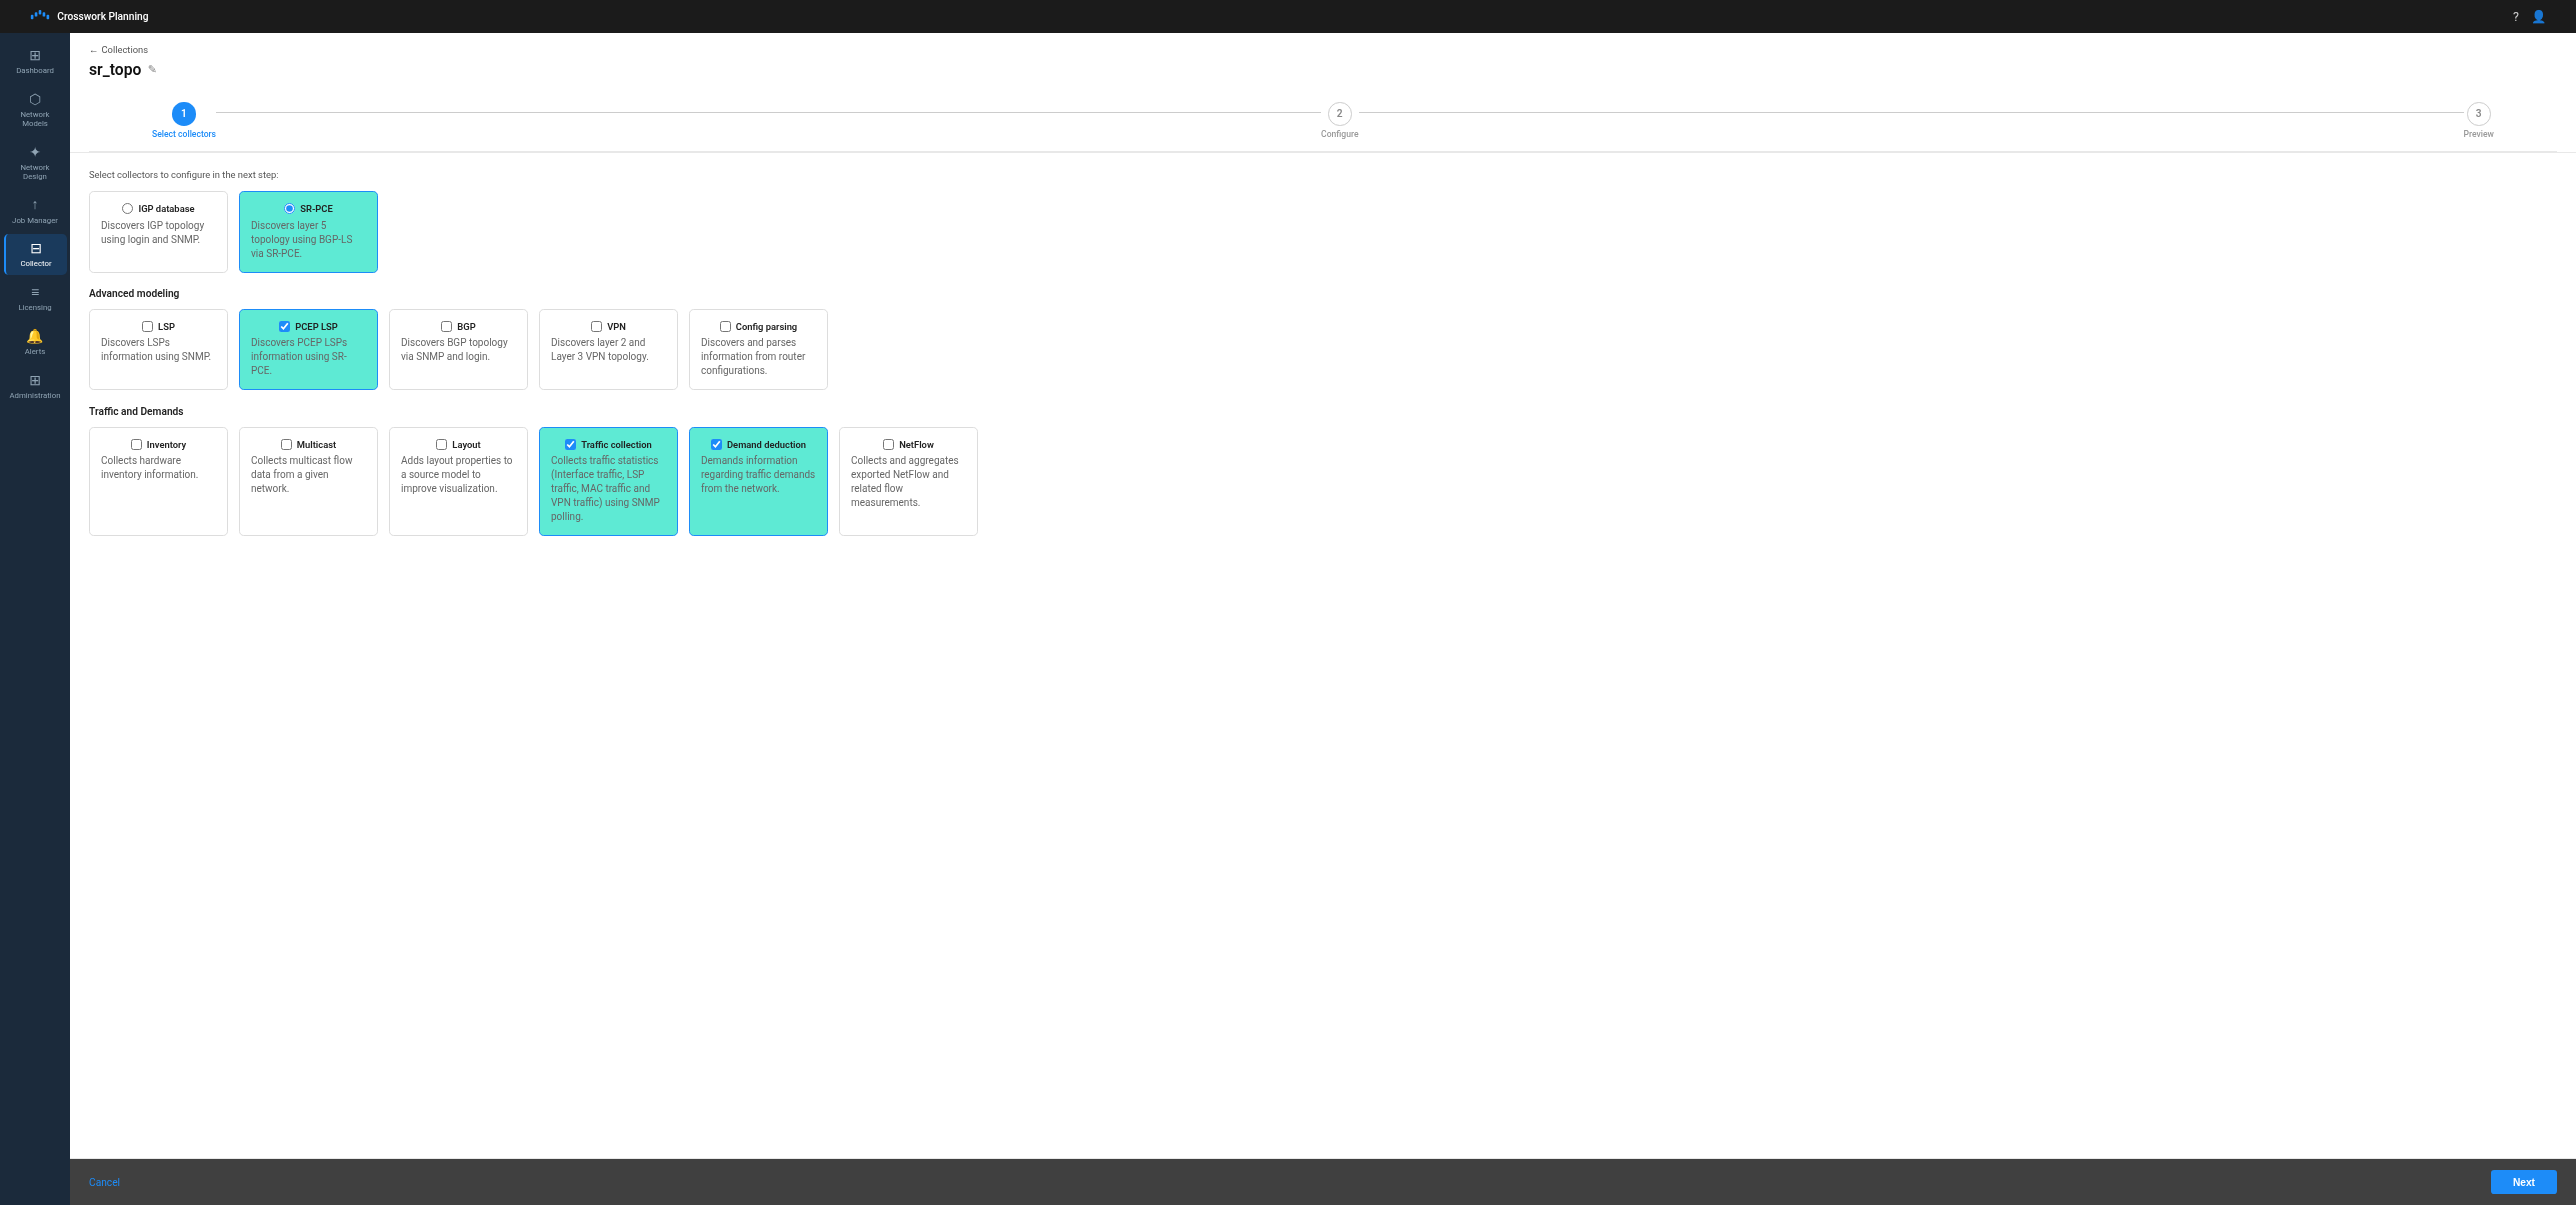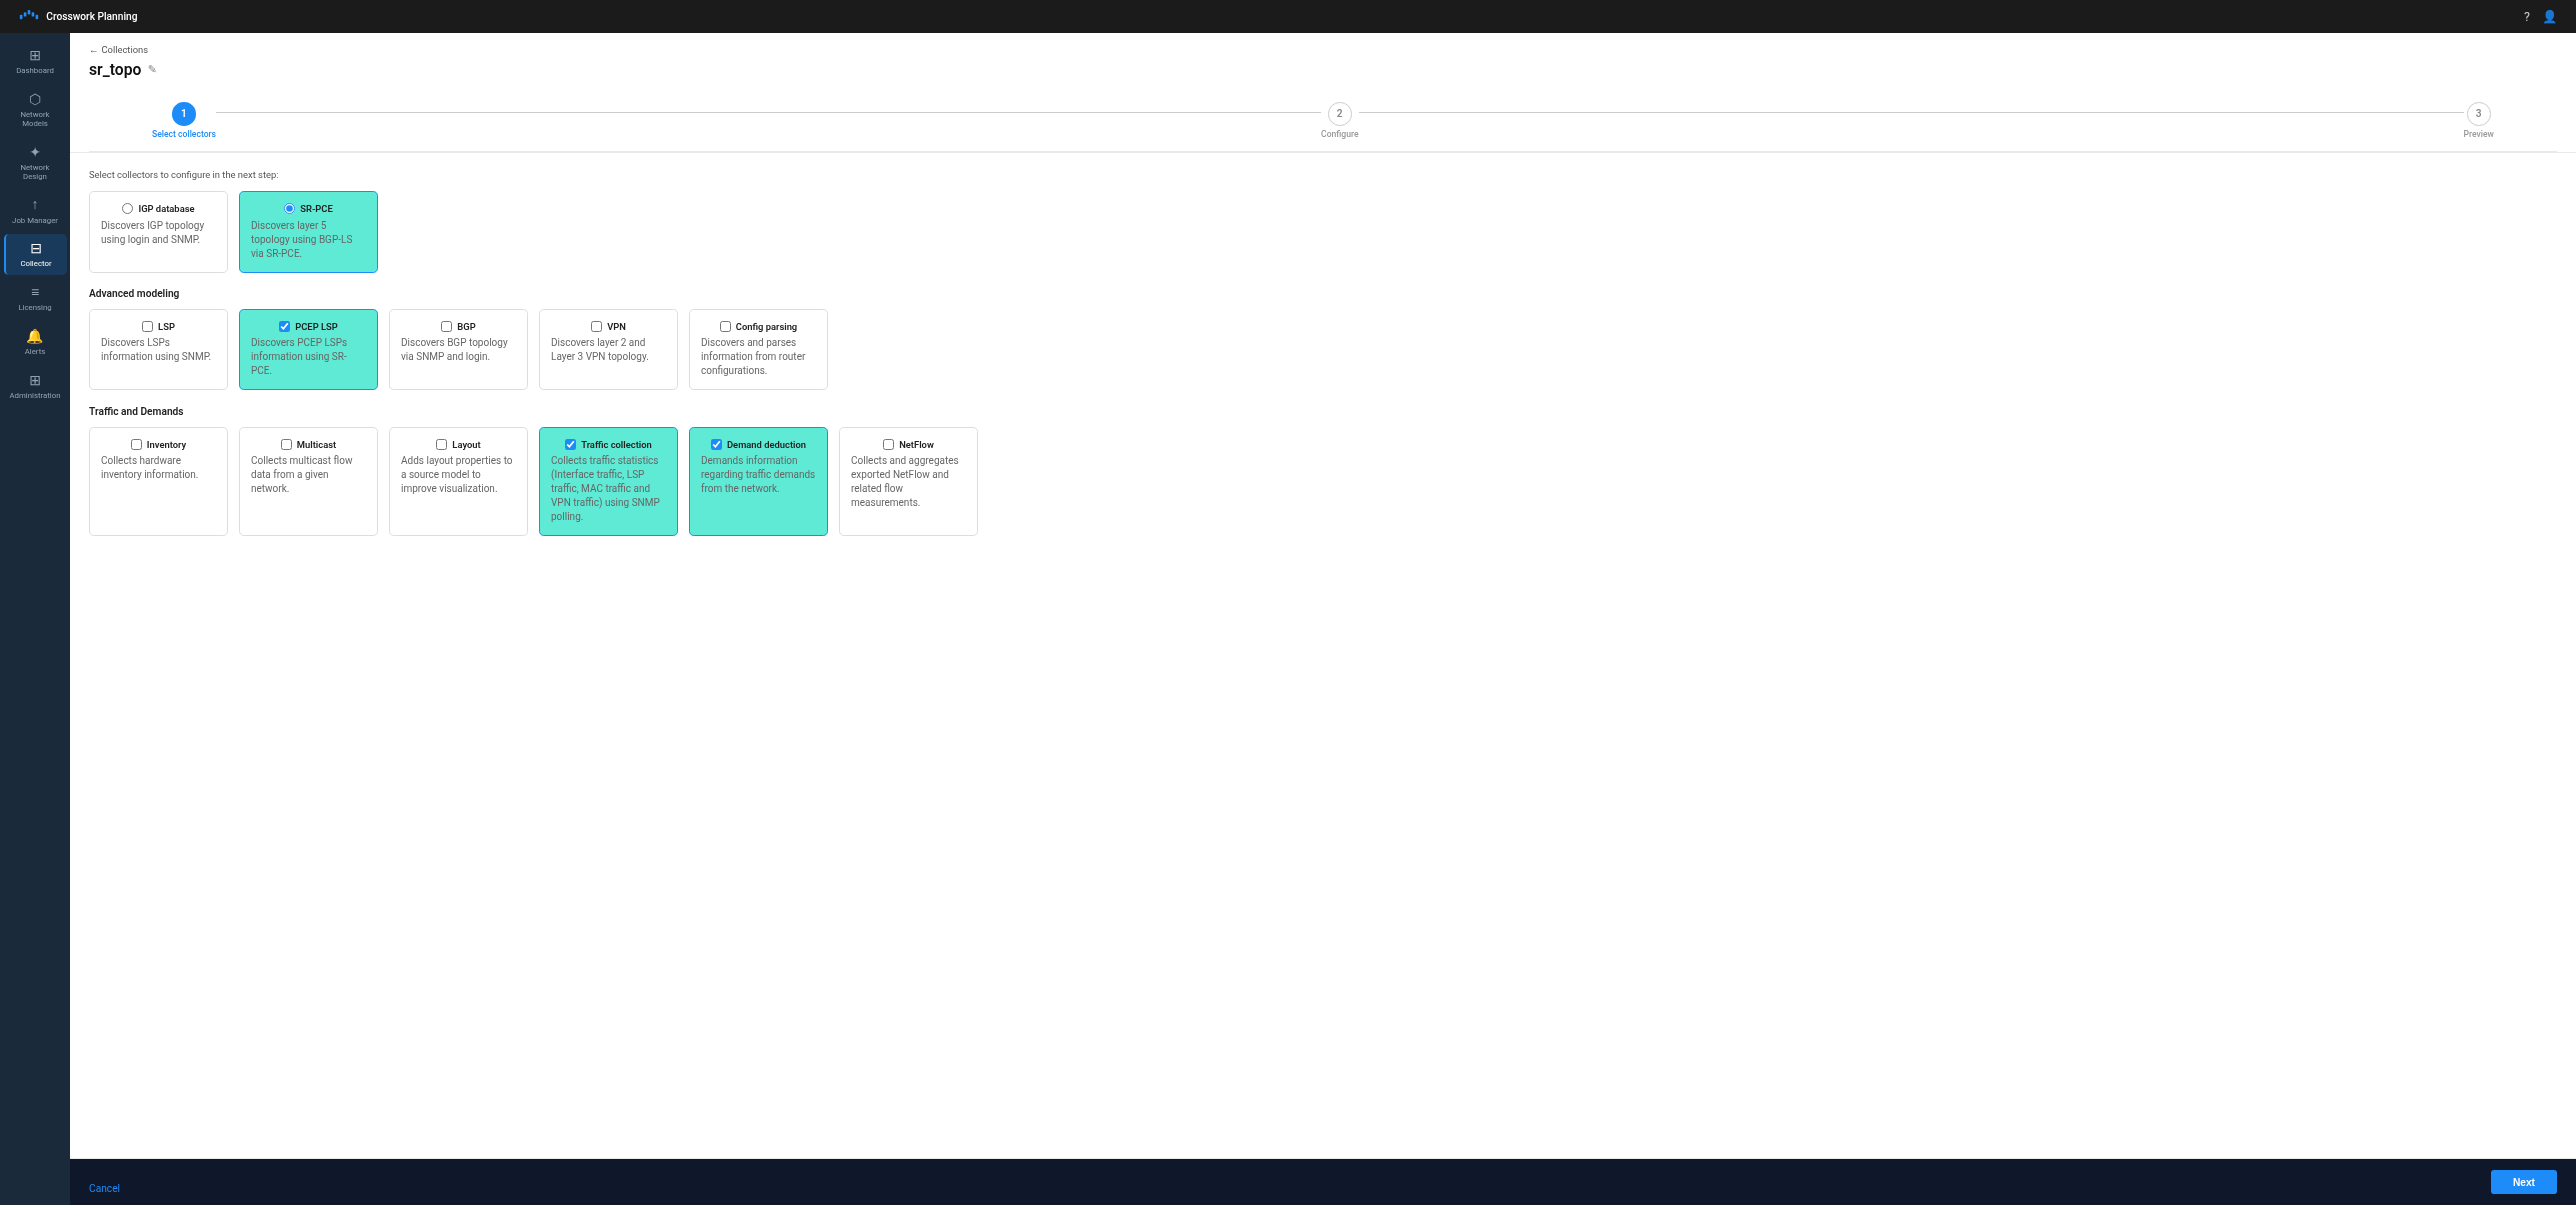--- a/index.html
+++ b/index.html
@@ -4,21 +4,21 @@
   <style>
     * { box-sizing: border-box; margin: 0; padding: 0; }
     body { font-family: -apple-system, BlinkMacSystemFont, 'Segoe UI', Roboto, sans-serif; background: #f5f5f5; display: flex; flex-direction: column; height: 100vh; overflow: hidden; }
 
     
     .top-nav {
       background: #1b1b1b;
       color: #fff;
       display: flex;
       align-items: center;
-      padding: 0 18px;
+      padding: 0 29px;
       height: 33px;
       flex-shrink: 0;
     }
     .top-nav .cisco-logo {
       display: flex; align-items: center; gap: 6.3px; font-size: 10.2px; font-weight: 500;
     }
     .cisco-svg { width: 22px; height: 14px; }
     .top-nav-icons { margin-left: auto; display: flex; gap: 12.5px; }
     .top-nav-icons span { color: #ccc; font-size: 12.5px; cursor: pointer; }
 
@@ -95,22 +95,22 @@
     .card.selected { border-color: #1d8cf8; background: #5eead4; }
     .card-header { display: flex; align-items: center; gap: 5px; margin-bottom: 4.7px; justify-content: center; }
     .card-title { font-size: 9.4px; font-weight: 600; color: #222; }
     .card-desc { font-size: 10px; color: #666; line-height: 1.4; }
 
     .card input[type="radio"],
     .card input[type="checkbox"] { accent-color: #1d8cf8; width: 11px; height: 11px; flex-shrink: 0; }
 
     
     .footer-bar {
-      display: flex; justify-content: space-between; align-items: flex-end;
-      padding: 11px 19px; border-top: 0.8px solid #e8e8e8; background: #0f172a; flex-shrink: 0;
+      display: flex; justify-content: space-between; align-items: center;
+      padding: 11px 19px; border-top: 0.8px solid #e8e8e8; background: #404040; flex-shrink: 0;
     }
     .cancel-link { font-size: 10.2px; color: #1d8cf8; cursor: pointer; text-decoration: none; }
     .next-btn {
       background: #1d8cf8; color: #fff; border: none; border-radius: 3.1px;
       padding: 6.3px 22px; font-size: 10.2px; font-weight: 600; cursor: pointer;
     }
 
     
     .main-content::-webkit-scrollbar { width: 4.7px; }
     .main-content::-webkit-scrollbar-thumb { background: #ccc; border-radius: 2.3px; }

